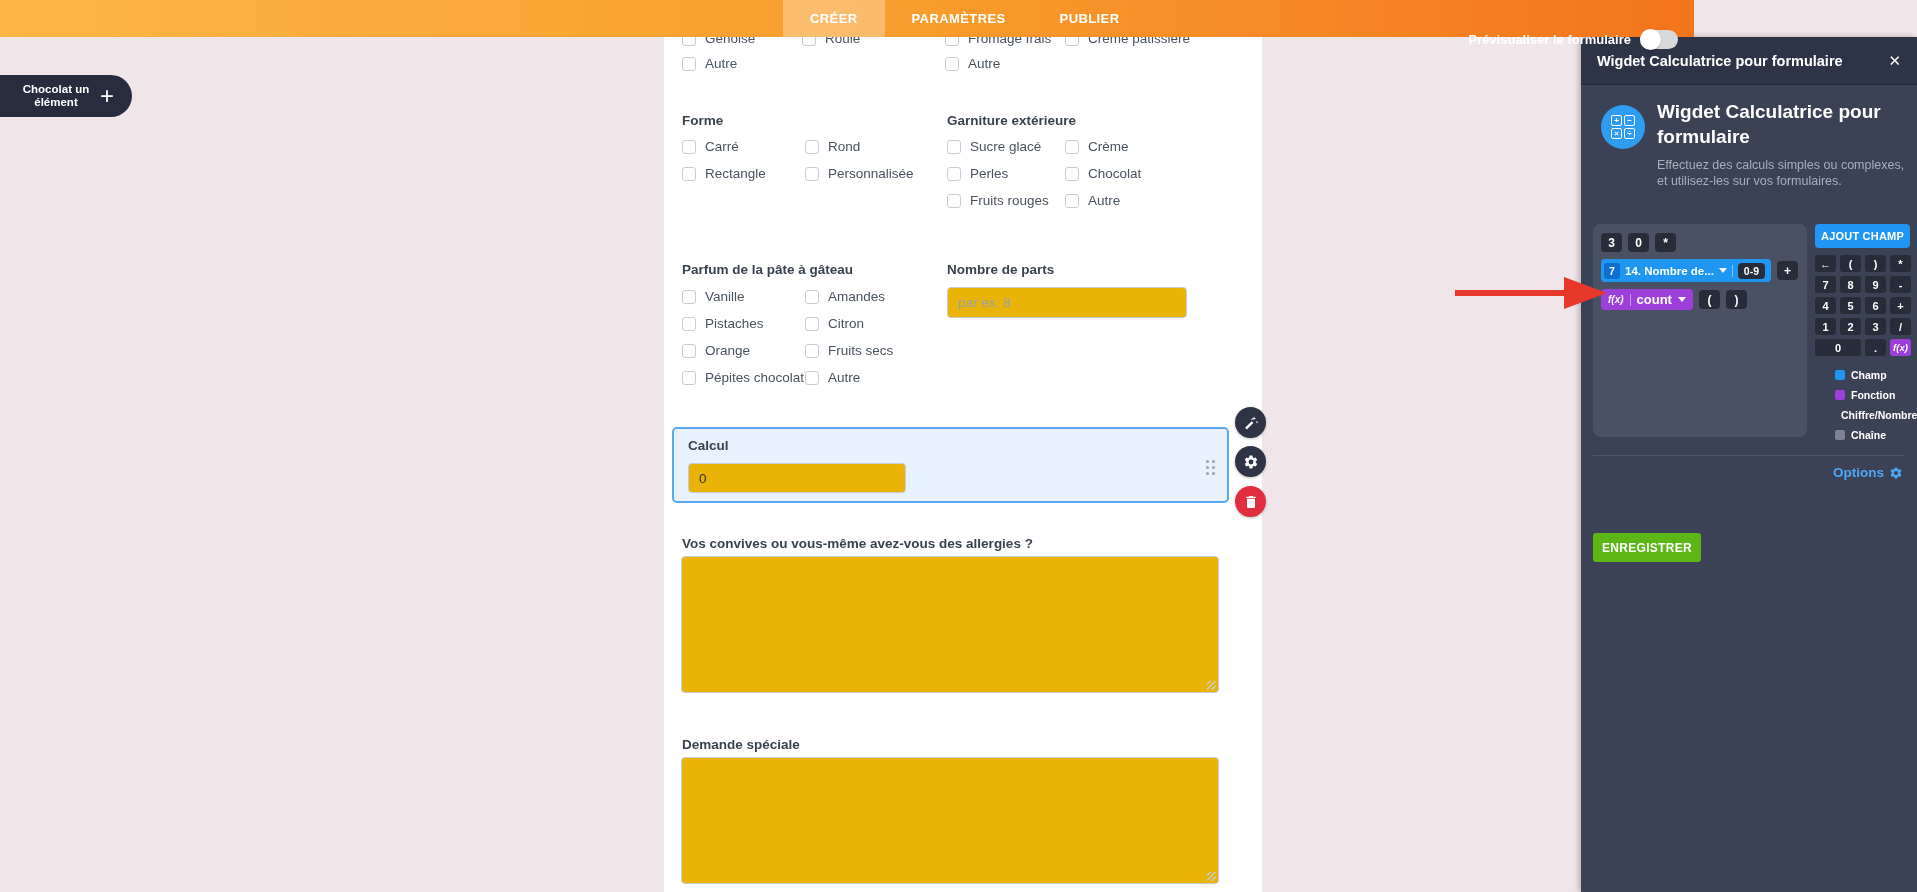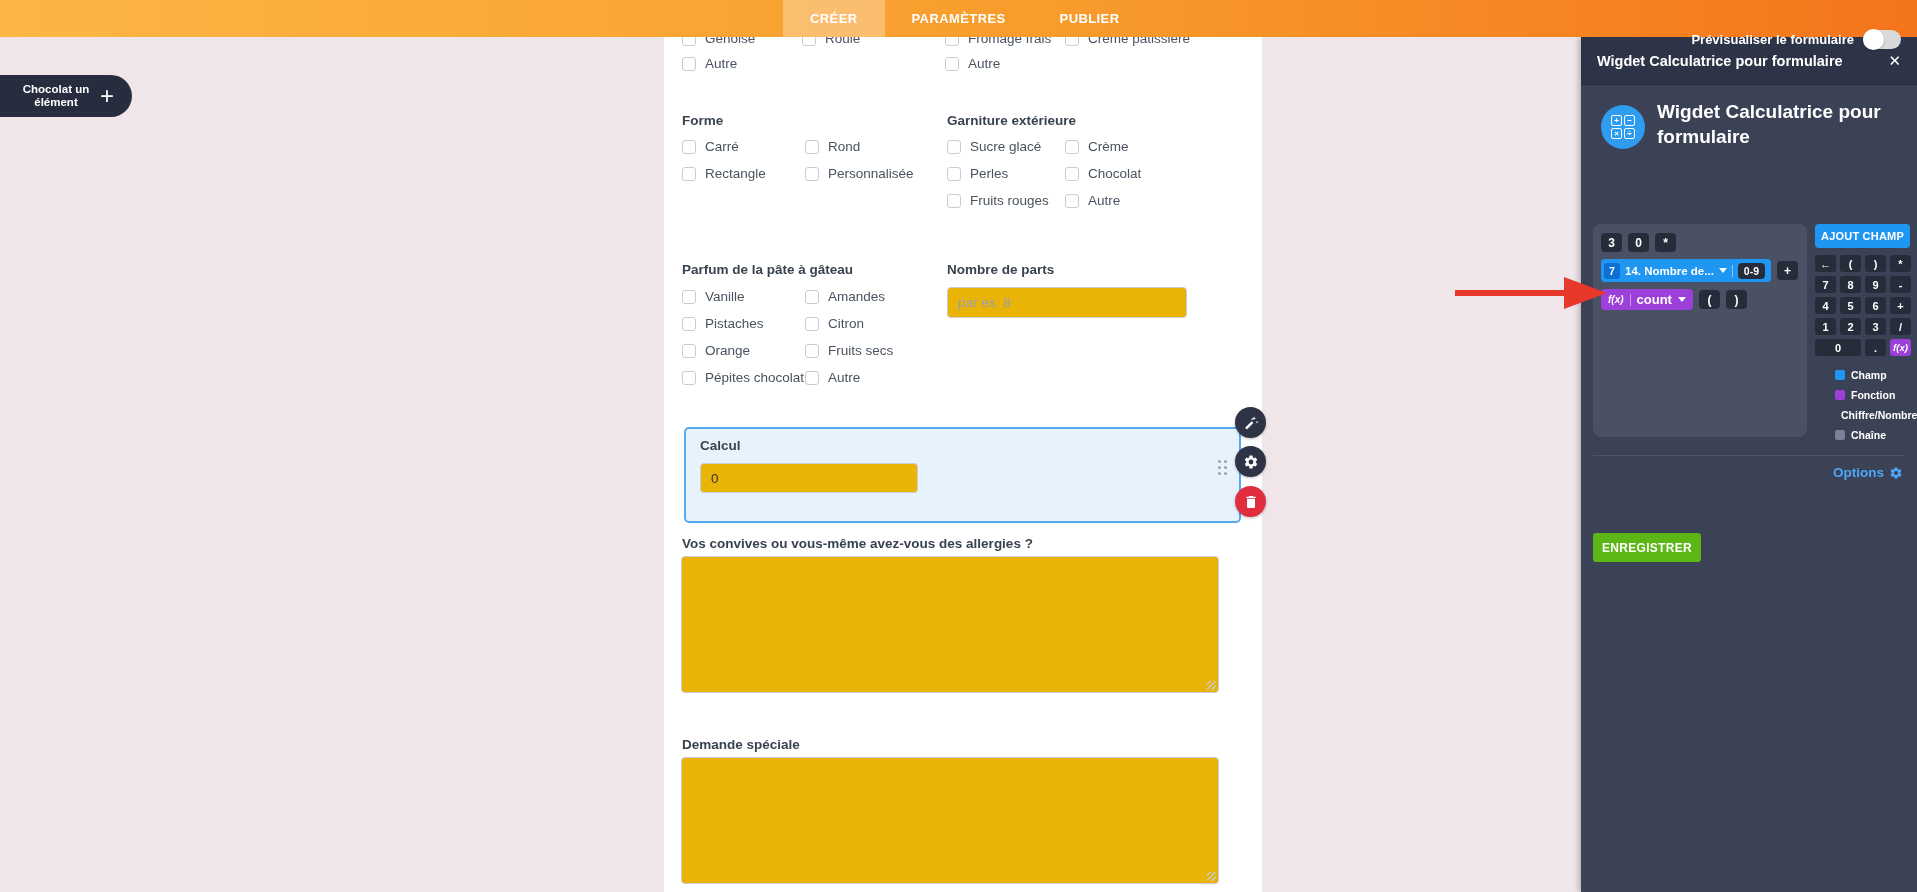--- a/index.html
+++ b/index.html
@@ -1,21 +1,21 @@
 <!DOCTYPE html>
 <html><head>
 <meta charset="utf-8">
 <style>
   * { margin:0; padding:0; box-sizing:border-box; }
   html,body { width:1917px; height:892px; overflow:hidden;
     font-family:"Liberation Sans", sans-serif; background:#f0e5e9; }
   .stage { position:relative; width:1917px; height:892px; }
 
   
-  .topbar { position:absolute; left:0; top:0; width:1917px; height:37px; z-index:60;
+  .topbar { position:absolute; left:0; top:0; width:1694px; height:37px; z-index:60;
     background:linear-gradient(90deg,#fcb644 0%,#f89c2c 55%,#f4741b 100%);
     display:flex; align-items:center; }
   .tabs { position:absolute; left:783px; top:0; height:37px; display:flex; align-items:stretch; }
   .tab { display:flex; align-items:center; padding:0 27px; color:#fff; font-size:13px;
     font-weight:700; letter-spacing:.4px; cursor:pointer; }
   .tab.active { background:rgba(255,255,255,.30); }
   .preview { position:absolute; right:16px; top:0; height:37px; display:flex; align-items:center; gap:9px;margin-top:21px; }
   .preview-label { color:#fff; font-size:13px; font-weight:700; }
   .toggle { width:38px; height:19px; border-radius:10px; background:#d8d9db; position:relative; cursor:pointer; }
   .toggle .knob { position:absolute; left:0; top:-1px; width:21px; height:21px; border-radius:50%;
@@ -33,21 +33,21 @@
   .sec-title { position:absolute; font-size:13.5px; font-weight:700; color:#39434f; }
   .cb-grid { position:absolute; display:grid; row-gap:12px; }
   .cb { display:flex; align-items:center; gap:9px; height:15px; cursor:pointer; }
   .cb .box { width:14px; height:14px; border:1.5px solid #c8cdd5; border-radius:3px; background:#fff; flex:0 0 auto; }
   .cb .lbl { font-size:13.5px; color:#49535f; white-space:nowrap; }
   .txt-input { border:1px solid #c8cdd5; border-radius:4px; background:#eab308; font-size:13.5px;
     color:#333; padding:0 10px; font-family:"Liberation Sans",sans-serif; }
   .txt-input::placeholder { color:#9aa1ac; }
   textarea.txt-input { resize:none; }
 
-  .calcul { position:absolute; left:20px; top:427px; width:557px; height:96px; background:#e8f2fc;
+  .calcul { position:absolute; left:8px; top:427px; width:557px; height:76px; background:#e8f2fc;
     border:2px solid #57a9ef; border-radius:5px; }
   .calcul .label { position:absolute; left:14px; top:9px; font-size:13.5px; font-weight:700; color:#39434f; }
   .calcul input { position:absolute; left:14px; top:34px; width:218px; height:30px; }
   .drag-dots { position:absolute; right:12px; top:31px; display:grid;
     grid-template-columns:3px 3px; gap:3px; cursor:grab; }
   .drag-dots i { width:3px; height:3px; border-radius:50%; background:#97a0ae; }
 
   .fab { position:absolute; left:571px; width:31px; height:31px; border-radius:50%; z-index:25;
     display:flex; align-items:center; justify-content:center; cursor:pointer;
     box-shadow:0 1px 3px rgba(0,0,0,.25); }
@@ -317,20 +317,21 @@
 
     <div class="widget-ico">
       <div class="grid">
         <span class="cell">+</span>
         <span class="cell">−</span>
         <span class="cell">×</span>
         <span class="cell">÷</span>
       </div>
     </div>
     <div class="widget-title">Wigdet Calculatrice pour formulaire</div>
+    <div class="widget-desc">Effectuez des calculs simples ou complexes, et utilisez-les sur vos formulaires.</div>
 
     <div class="editor">
       <div class="tok-row">
         <span class="chip">3</span>
         <span class="chip">0</span>
         <span class="chip">*</span>
       </div>
       <div class="tok-row">
         <span class="chip-field">
           <span class="numico">7</span>

